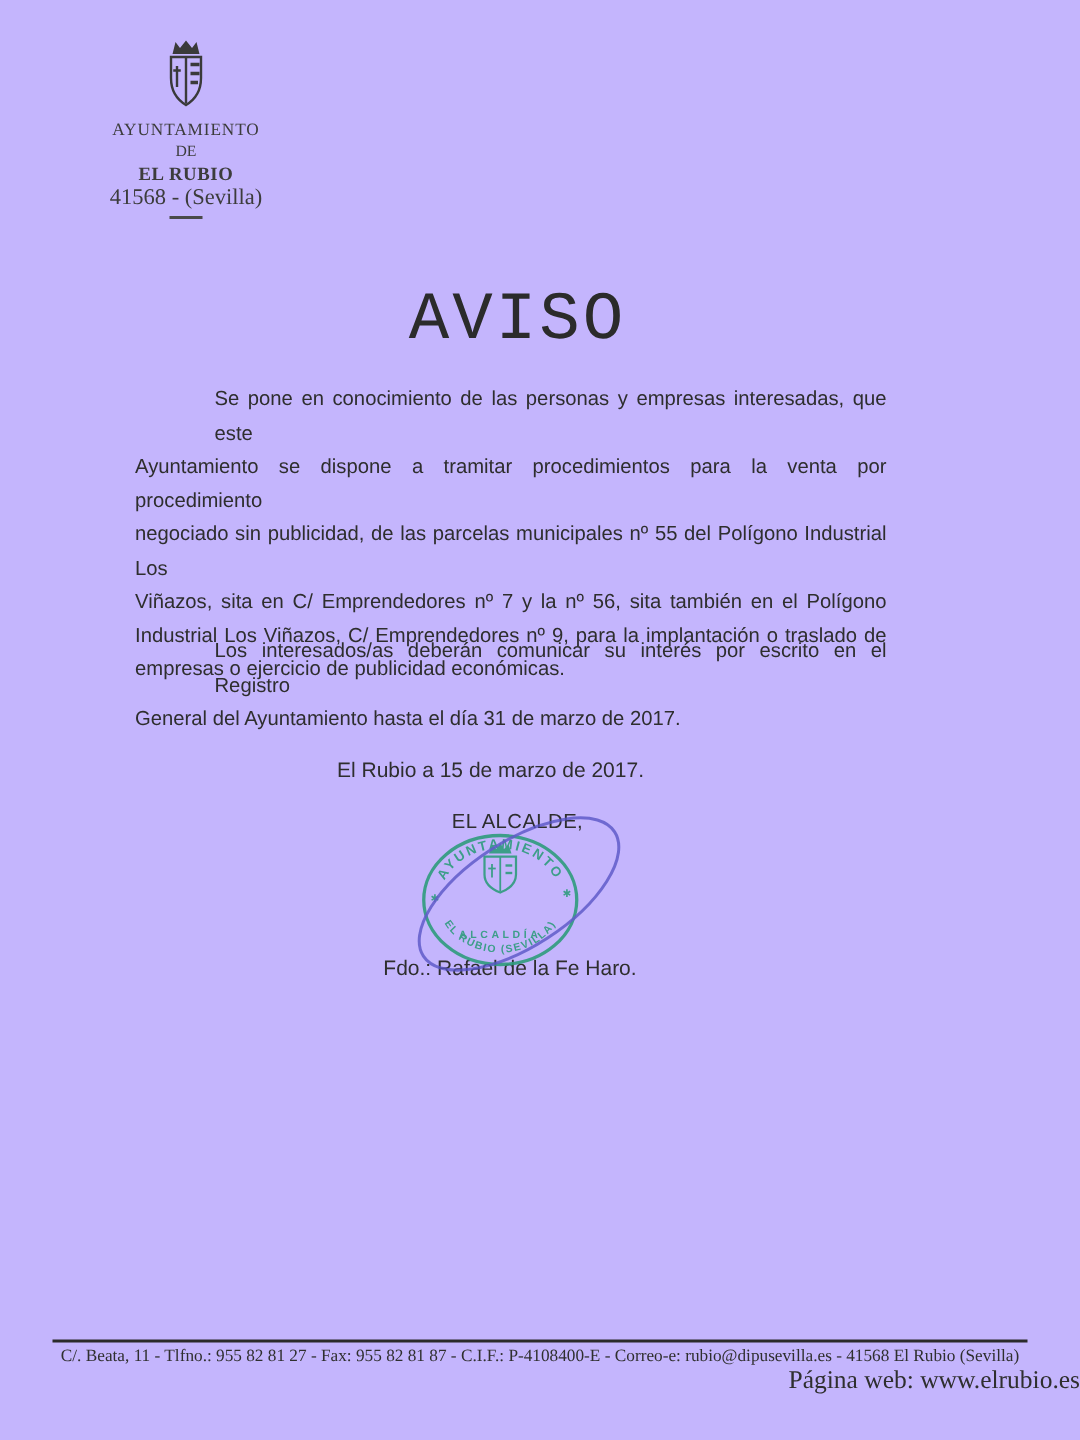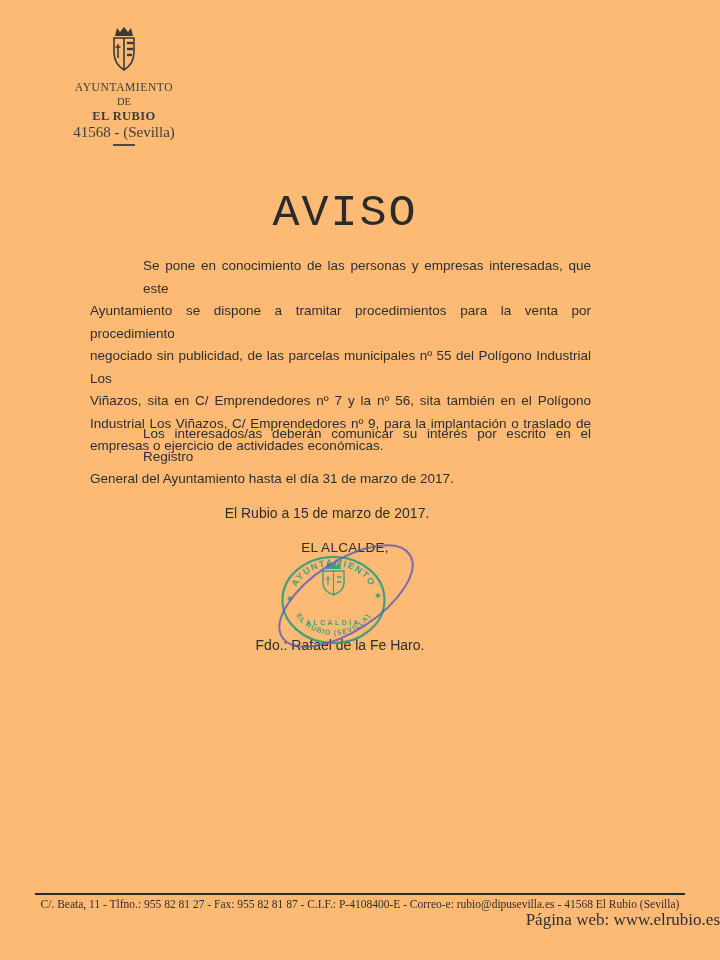--- a/index.html
+++ b/index.html
@@ -1,18 +1,18 @@
 <!DOCTYPE html>
 <html><head>
 <meta charset="utf-8">
 <style>
   html,body{margin:0;padding:0;background:#ffffff;}
   .page{
     position:relative;width:720px;height:960px;margin:0 auto;
-    background:#fdba74;overflow:hidden;
+    background:#c4b5fd;overflow:hidden;
     font-family:"Liberation Sans",sans-serif;color:#262626;
   }
   
   .letterhead{position:absolute;left:58px;top:24px;width:132px;text-align:center;
     font-family:"Liberation Serif",serif;color:#3c3c3c;}
   .crest{display:block;margin:0 auto 6px auto;}
   .lh1{font-size:11.5px;letter-spacing:0.6px;line-height:15px;}
   .lh2{font-size:10.5px;line-height:14px;}
   .lh3{font-size:12.5px;font-weight:bold;letter-spacing:0.4px;line-height:15px;}
   .lh4{font-size:15px;line-height:16px;}
@@ -70,21 +70,21 @@
   </div>
 
   <h1 class="title">AVISO</h1>
 
   <div class="para p1">
     <div class="jline first">Se pone en conocimiento de las personas y empresas interesadas, que este</div>
     <div class="jline">Ayuntamiento se dispone a tramitar procedimientos para la venta por procedimiento</div>
     <div class="jline">negociado sin publicidad, de las parcelas municipales nº 55 del Polígono Industrial Los</div>
     <div class="jline">Viñazos, sita en C/ Emprendedores nº 7 y la nº 56, sita también en el Polígono</div>
     <div class="jline">Industrial Los Viñazos, C/ Emprendedores nº 9, para la implantación o traslado de</div>
-    <div class="jline last">empresas o ejercicio de actividades económicas.</div>
+    <div class="jline last">empresas o ejercicio de publicidad económicas.</div>
   </div>
 
   <div class="para p2">
     <div class="jline first">Los interesados/as deberán comunicar su interés por escrito en el Registro</div>
     <div class="jline last">General del Ayuntamiento hasta el día 31 de marzo de 2017.</div>
   </div>
 
   <div class="dateline">El Rubio a 15 de marzo de 2017.</div>
   <div class="alcalde">EL ALCALDE,</div>
   <div class="fdo">Fdo.: Rafael de la Fe Haro.</div>

